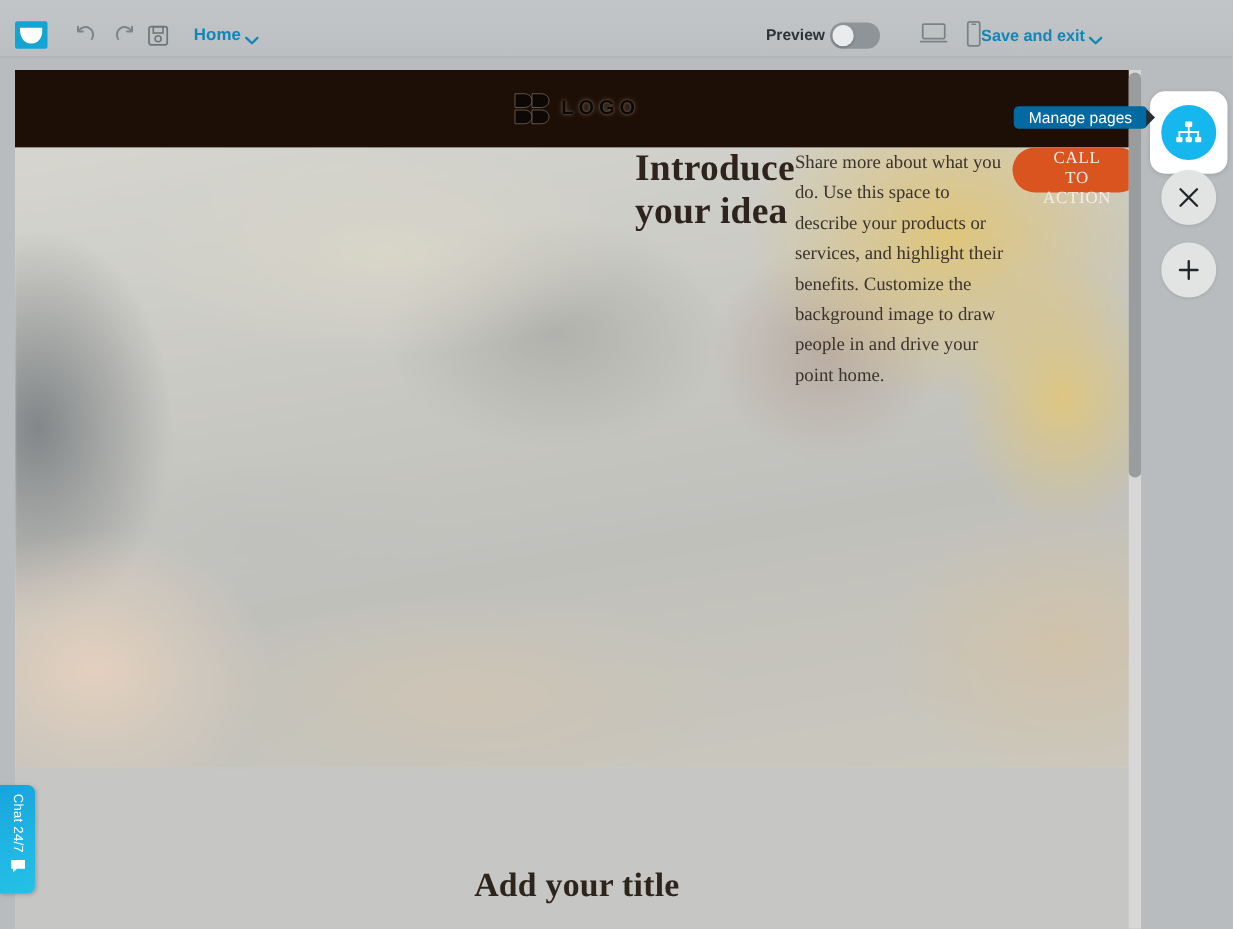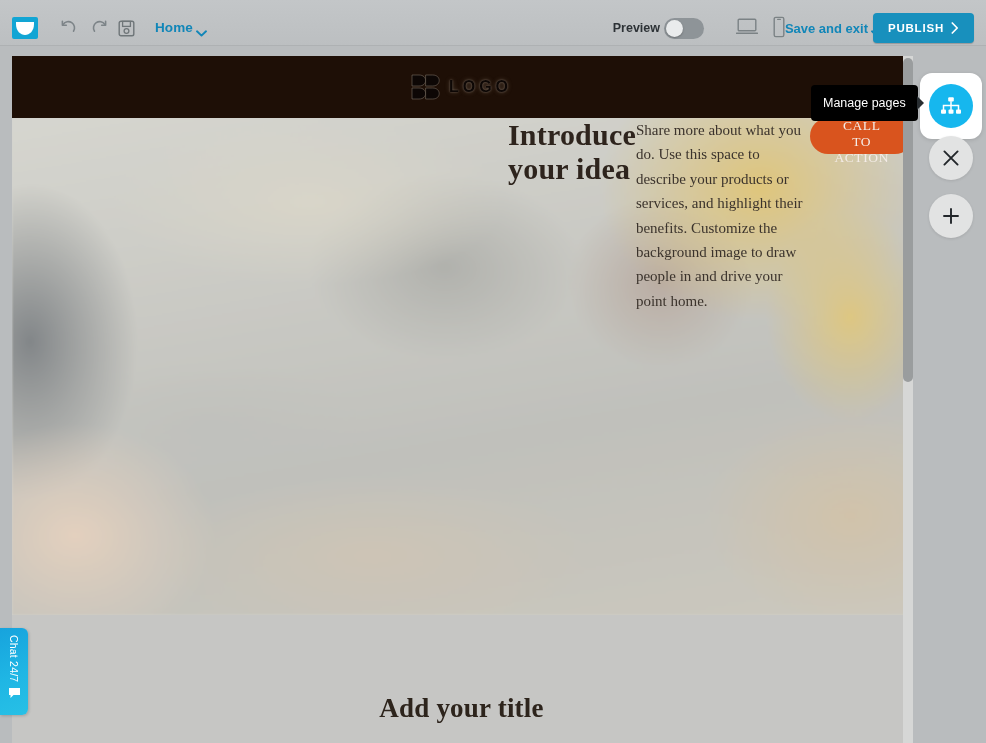--- a/index.html
+++ b/index.html
@@ -299,22 +299,22 @@
     cursor: pointer;
     box-shadow: 0 1px 3px rgba(0,0,0,.10);
   }
   #close-rail-btn { top: 80px; }
   #add-rail-btn   { top: 138px; }
 
   
   .tooltip {
     position: absolute;
     left: 811px; top: 85px;
-    height: 36px;
-    background: #000000;
+    height: 18px;
+    background: #0369a1;
     border-radius: 4px;
     color: #ffffff;
     font-size: 12.5px;
     display: flex;
     align-items: center;
     padding: 0 12px;
     white-space: nowrap;
     z-index: 40;
   }
   .tooltip:after {
@@ -417,28 +417,20 @@
       </svg>
     </div>
 
     <div class="save-exit">Save and exit</div>
     <div class="save-exit-caret">
       <svg width="11" height="7" viewBox="0 0 11 7">
         <path d="M1 1.3 L5.5 5.6 L10 1.3" fill="none" stroke="#1186b8" stroke-width="1.9" stroke-linecap="round" stroke-linejoin="round"></path>
       </svg>
     </div>
 
-    <button class="publish-btn">
-      <span>PUBLISH</span>
-      <span>
-        <svg width="8" height="12" viewBox="0 0 8 12" style="display:block">
-          <path d="M1.3 1 L6.2 6 L1.3 11" fill="none" stroke="#ffffff" stroke-width="1.7" stroke-linecap="round" stroke-linejoin="round"></path>
-        </svg>
-      </span>
-    </button>
   </div>
 
   <div class="canvas">
 
     <div class="site-header">
       <div class="site-logo">
         <span>
           <svg width="29" height="26" viewBox="0 0 29 26" style="display:block">
             <g fill="#0d0705" stroke="#8d8175" stroke-width="0.5">
               <path d="M1 1 H8 C12.4 1 14.6 3.6 14.6 6.5 C14.6 9.4 12.4 12 8 12 H1 Z"></path>

